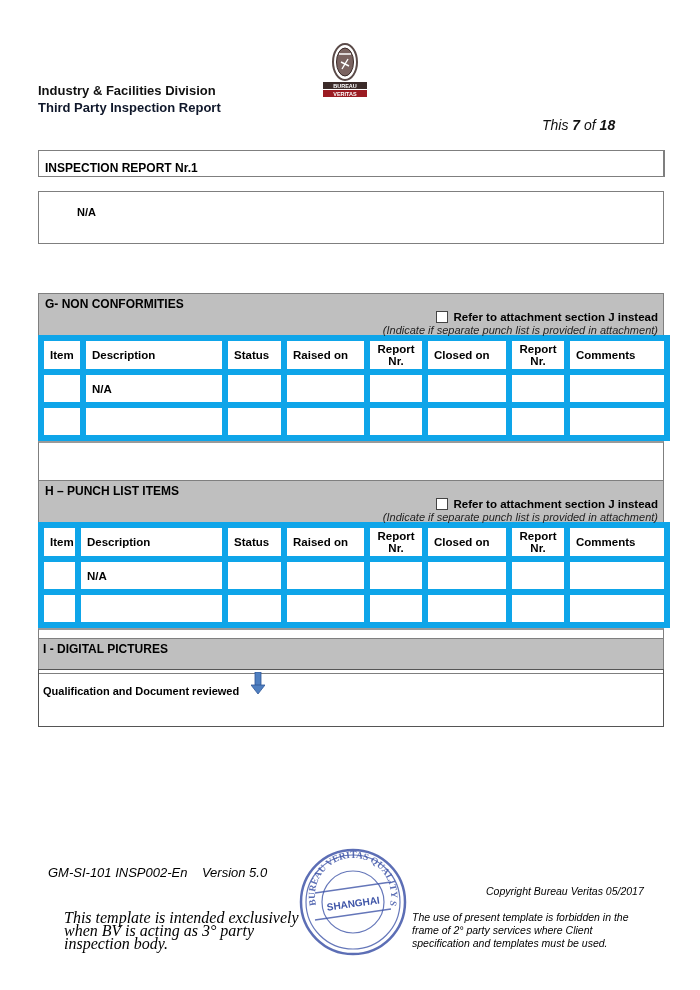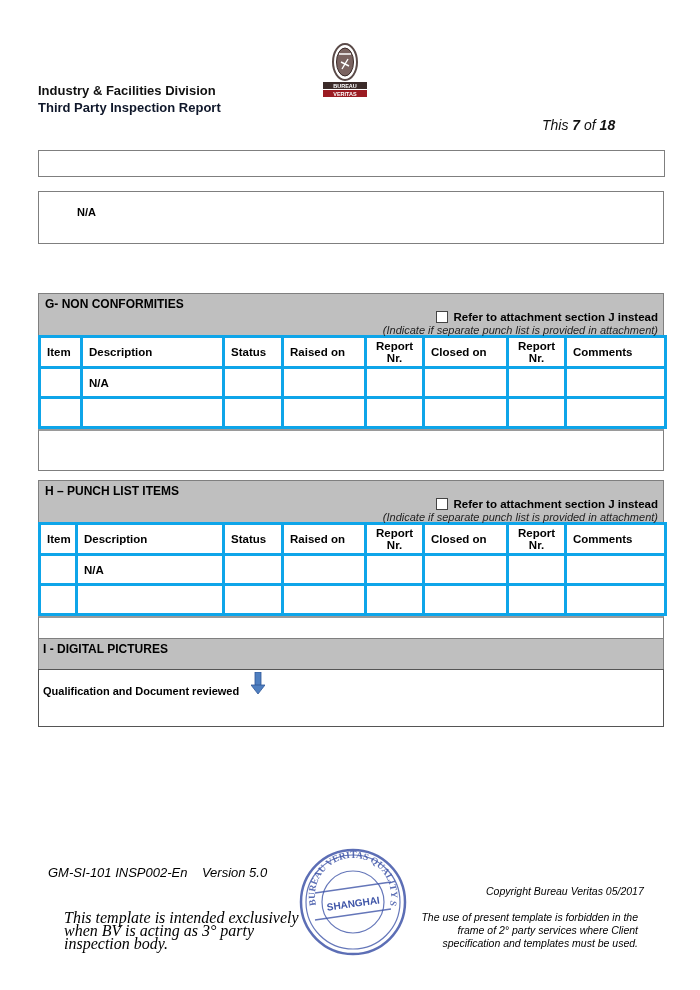--- a/index.html
+++ b/index.html
@@ -20,36 +20,36 @@
   .na-box span { position:absolute; left:38px; top:14px; font-size:11px; font-weight:bold; }
 
   .section { left:38px; width:626px;margin-top:32px; }
   .sec-head { background:#bfbfbf; border:1px solid #7f7f7f; border-bottom:none; height:42px; position:relative; box-sizing:border-box; }
   .sec-title { position:absolute; left:6px; top:3px; font-size:12px; font-weight:bold; }
   .sec-refer { position:absolute; right:5px; top:17px; font-size:11.5px; font-weight:bold; display:flex; align-items:center; gap:6px;justify-content:center; }
   .chk { width:10px; height:10px; border:1px solid #444; background:#fff; display:inline-block; }
   .sec-note { position:absolute; right:5px; top:30px; font-size:11px; font-style:italic; color:#222; }
 
   table.grid { border-collapse:collapse; width:626px; table-layout:fixed; }
-  table.grid td { border:3px solid #0ea5e9; font-size:11.5px; font-weight:bold; padding:0 6px; vertical-align:middle; }
+  table.grid td { border:6px solid #0ea5e9; font-size:11.5px; font-weight:bold; padding:0 6px; vertical-align:middle; }
   table.grid tr.th td { height:28px; }
   table.grid tr.r td { height:27px; }
   table.grid .two { font-size:11.5px; line-height:12px;text-align:center; }
   .blank-box { border:1px solid #7f7f7f; border-top:2px solid #9a9a9a; height:42px; box-sizing:border-box; }
 
   .dp-head { left:38px; top:638px; width:626px; height:32px; background:#bfbfbf; border:1px solid #7f7f7f; box-sizing:border-box; }
   .dp-head span { position:absolute; left:4px; top:3px; font-size:12px; font-weight:bold; }
   .dp-body { left:38px; top:669px; width:626px; height:58px; border:1px solid #555; box-sizing:border-box; }
   .dp-body .txt { position:absolute; left:4px; top:15px; font-size:11px; font-weight:bold; }
   .arrow { position:absolute; left:212px; top:2px; width:14px; height:22px; }
 
   .foot-code { left:48px; top:865px; font-size:13px; font-style:italic; }
   .foot-note1 { left:64px; top:911px; width:235px; font-size:16px; font-style:italic; line-height:13px;font-family:Liberation Serif, serif; }
   .foot-copy { left:486px; top:885px; font-size:10.5px; font-style:italic; }
-  .foot-note2 { left:412px; top:911px; width:226px; font-size:10.5px; font-style:italic; line-height:13px; text-align:right; }
+  .foot-note2 { left:412px; top:911px; width:226px; font-size:10.5px; font-style:italic; line-height:13px; text-align:left; }
   .stamp { left:297px; top:846px; width:112px; height:112px; }
 </style>
 </head>
 <body>
 
 <div class="abs logo">
   <svg width="46" height="56" viewBox="0 0 46 56">
     <ellipse cx="23" cy="20" rx="12" ry="18" fill="#fff" stroke="#5a4a48" stroke-width="2"></ellipse>
     <ellipse cx="23" cy="20" rx="8.5" ry="14" fill="#7a6360" stroke="#3b2b29" stroke-width="1"></ellipse>
     <path d="M17 12 L29 12 M19 20 L27 24 M20 27 L26 17" stroke="#fff" stroke-width="1.4"></path>
@@ -62,20 +62,21 @@
 <div class="abs div-title">Industry &amp; Facilities Division</div>
 <div class="abs rep-title">Third Party Inspection Report</div>
 <div class="abs page">
   <span>This</span>
   <b>7</b>
   <span>of</span>
   <b>18</b>
 </div>
 
 <div class="abs box hdr-box">
+  <div class="hdr-left">INSPECTION REPORT Nr.1</div>
 </div>
 <div class="abs box na-box">
   <span>N/A</span>
 </div>
 
 <div class="abs section" style="top:261px;">
   <div class="sec-head">
     <span class="sec-title">G- NON CONFORMITIES</span>
     <span class="sec-refer">
       <span class="chk"></span>

